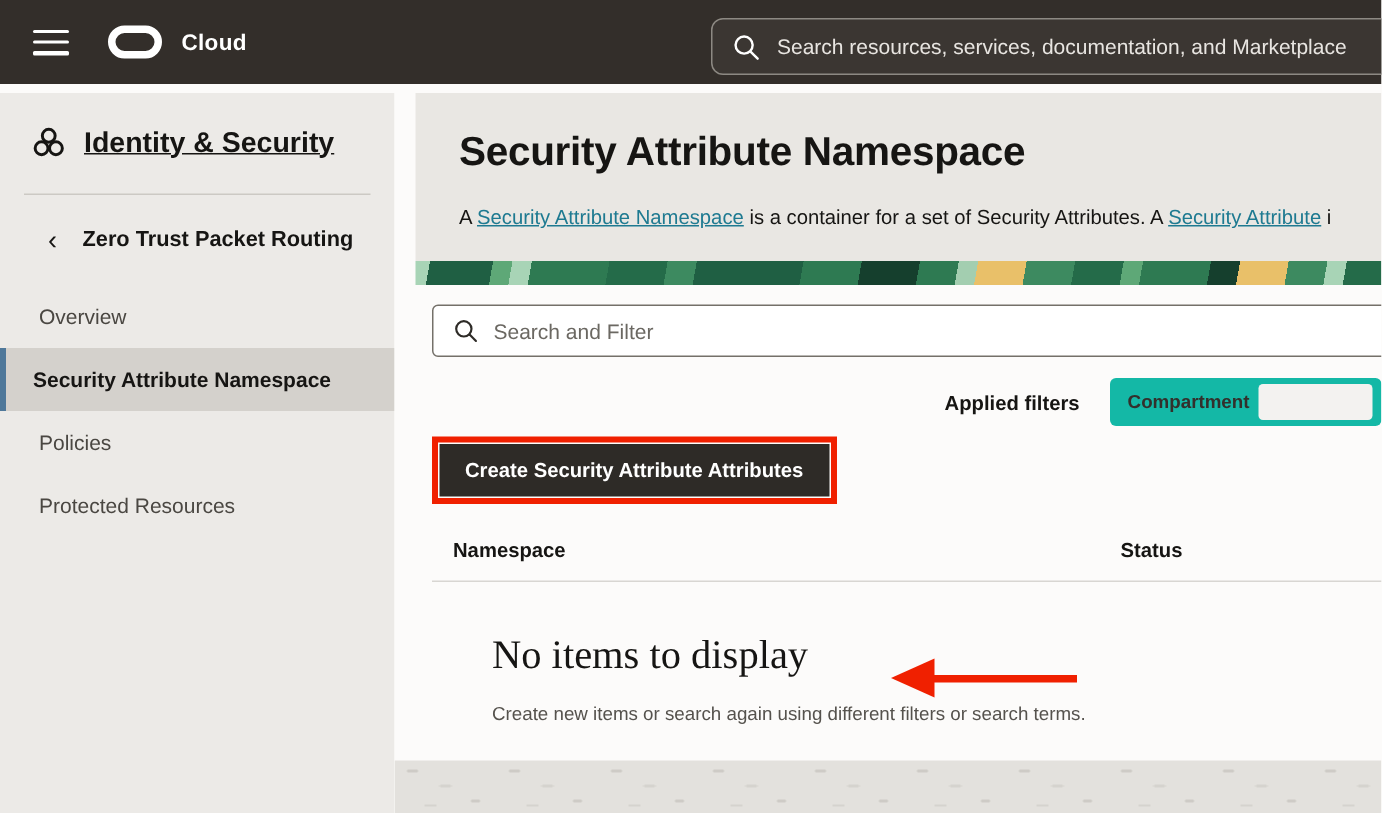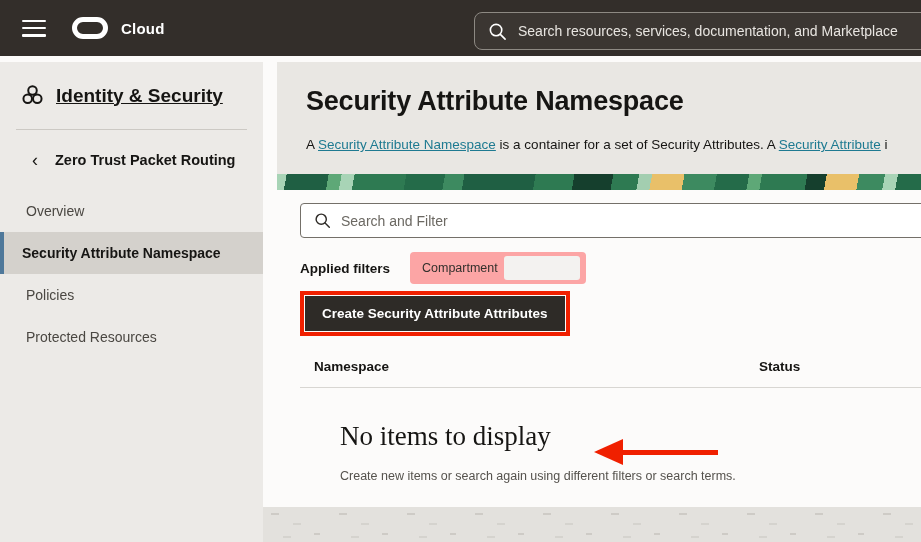--- a/index.html
+++ b/index.html
@@ -81,37 +81,37 @@
   .banner {
     margin-left: 14px; height: 16px;
     background: linear-gradient(100deg,
       #a8d4b6 0 1.5%, #1f5f43 1.5% 8%, #5ea877 8% 10%, #a8d4b6 10% 12%,
       #2e7a52 12% 20%, #246b49 20% 26%, #3d8a60 26% 29%, #1f5f43 29% 40%,
       #2e7a52 40% 46%, #153f2d 46% 52%, #2e7a52 52% 56%, #a3ceb0 56% 58%,
       #e9c069 58% 63%, #3d8a60 63% 68%, #246b49 68% 73%, #5ea877 73% 75%,
       #2e7a52 75% 82%, #153f2d 82% 85%, #e9c069 85% 90%, #3d8a60 90% 94%,
       #a8d4b6 94% 96%, #246b49 96% 100%);
   }
-  .content { padding-left: 37px; position: relative; }
+  .content { padding-left: 25px; position: relative; }
   .filter-search {
     margin-top: 13px; width: 644px; height: 35px;
     background: #ffffff; border: 1px solid #747069; border-radius: 4px;
     display: flex; align-items: center; padding-left: 13px;
   }
   .filter-search input {
     border: none; outline: none; background: transparent;
     font-size: 14px; color: #161513; margin-left: 10px; width: 560px;
     font-family: "Liberation Sans", sans-serif;
   }
   .filter-search input::placeholder { color: #6b6862; opacity: 1; }
-  .filters-row { margin-top: 16px; display: flex; align-items: center; height: 28px; }
+  .filters-row { margin-top: 16px; display: flex; align-items: center; height: 28px; justify-content: flex-end; }
   .filters-label { font-size: 13.5px; font-weight: 700; color: #161513; }
   .chip {
-    margin-left: 20px; height: 32px; background: #fca5a5; border-radius: 4px;
-    display: flex; align-items: center; padding: 0 6px 0 12px; cursor: pointer;
+    margin-left: 20px; height: 32px; background: #14b8a6; border-radius: 4px;
+    display: flex; align-items: center; padding: 0 6px 0 12px; cursor: pointer; font-weight: bold;
   }
   .chip-label { font-size: 12.5px; color: #33302c; }
   .chip-redacted { width: 76px; height: 24px; background: #f3f2f0; border-radius: 3px; margin-left: 6px; }
   .create-row { margin-top: 9px; }
   .highlight-box {
     display: inline-block; border: 4px solid #f02000; padding: 1px; background: #fdfcfb;
   }
   .create-btn {
     background: #2e2b27; color: #ffffff; border: none; cursor: pointer;
     font-size: 13.5px; font-weight: 700; padding: 10px 17px;

